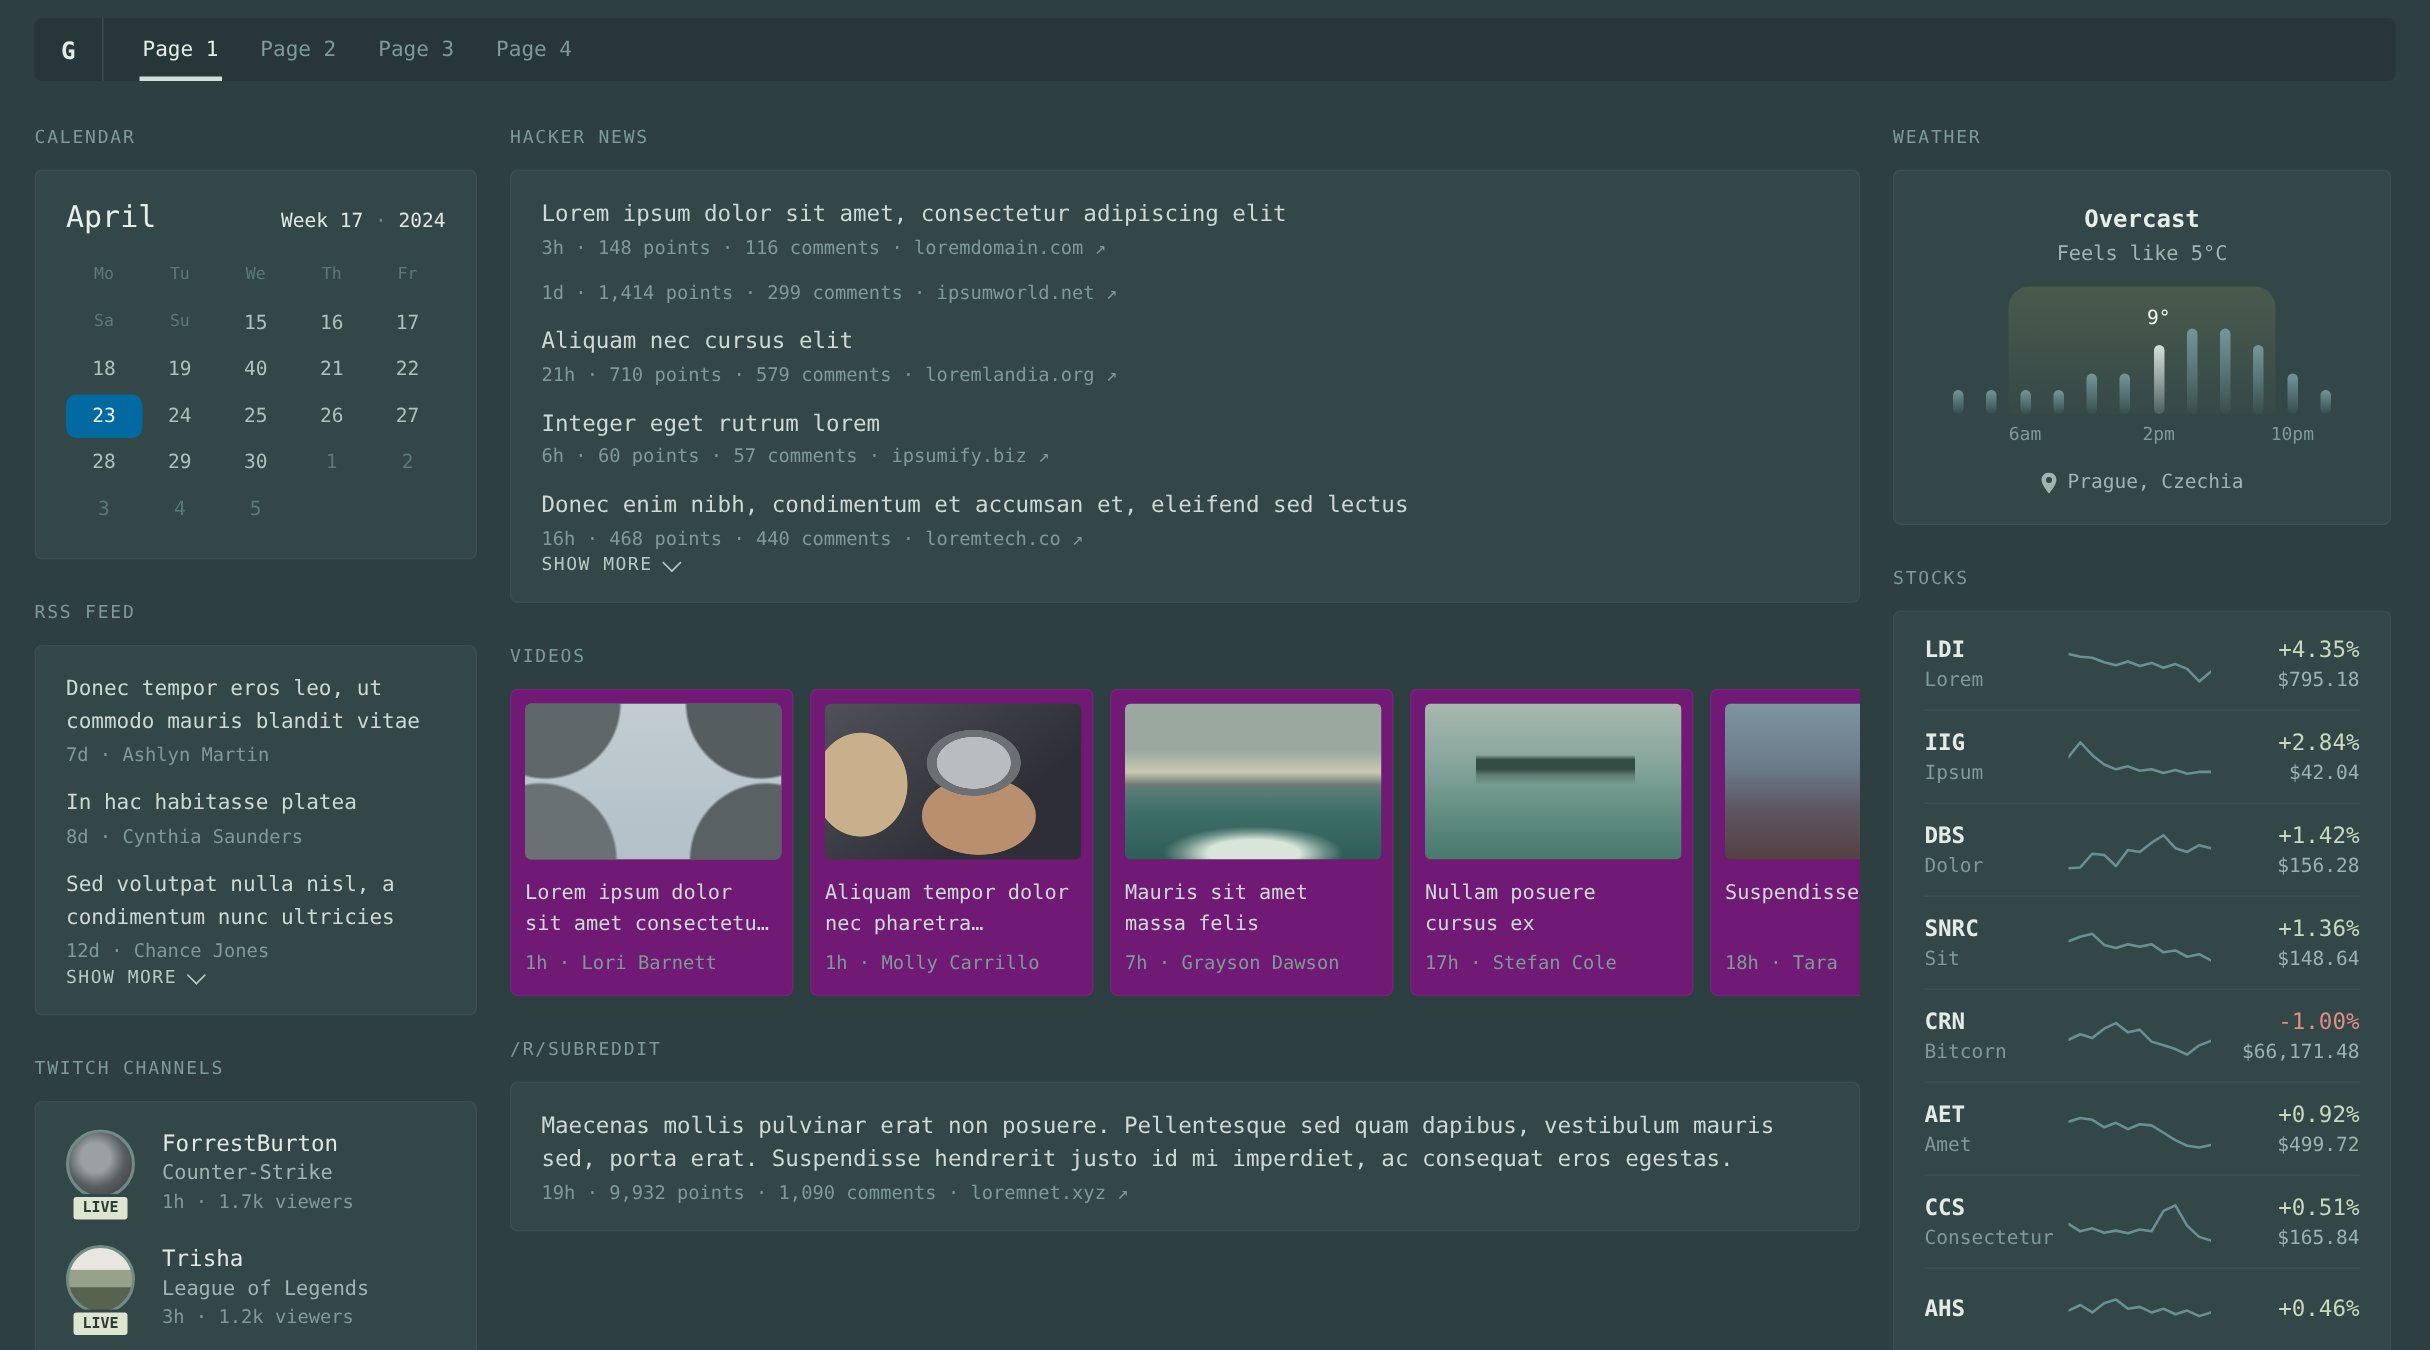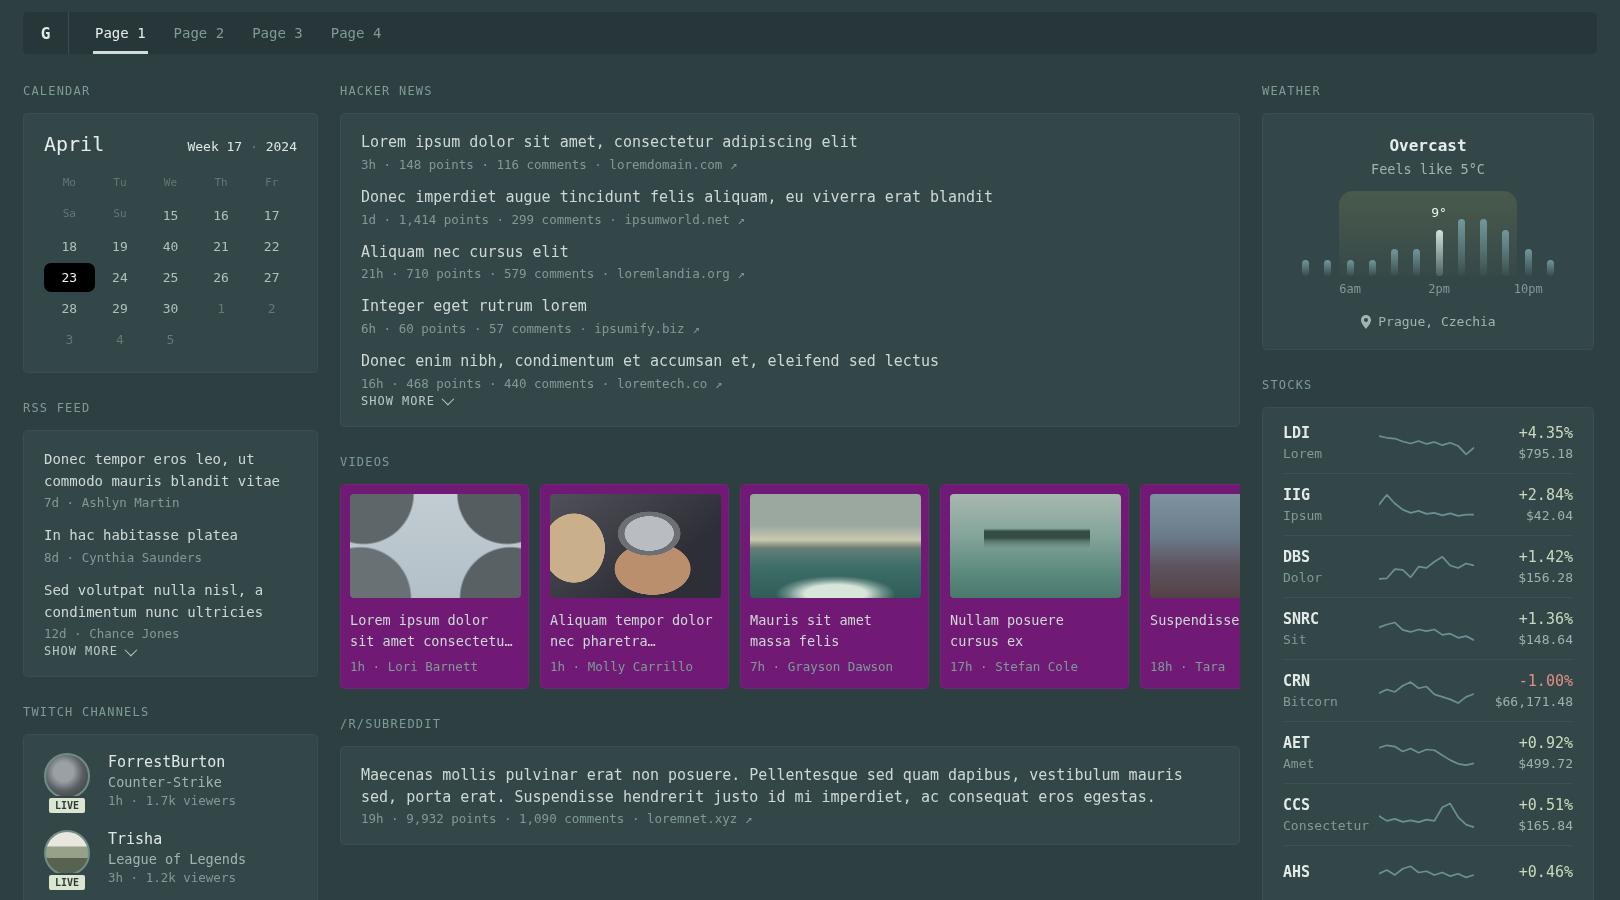--- a/index.html
+++ b/index.html
@@ -51,21 +51,21 @@
   
   .cal-head { display:flex; justify-content:space-between; align-items:baseline; margin-bottom:14px; }
   .cal-month { font-size:20px; color:#e6eeea; }
   .cal-week { font-size:13px; color:#dfe8e4; }
   .cal-grid { display:grid; grid-template-columns:repeat(5,1fr); row-gap:2px; text-align:center; }
   .cal-wd { font-size:11px; color:#5d7a77; padding:6px 0 10px; }
   .cal-day {
     font-size:13px; color:#aec1bd; padding:7px 0; border-radius:7px;
   }
   .cal-day.out { color:#5d7a77; }
-  .cal-day.sel { background:#000000; color:#eef4f1; }
+  .cal-day.sel { background:#0369a1; color:#eef4f1; }
   
   .feed-item + .feed-item { margin-top:15px; }
   .feed-title { font-size:14px; line-height:1.55; color:#cdd9d4; cursor:pointer; }
   .feed-title.lg { font-size:15px; line-height:1.45; }
   .feed-meta { font-size:12.5px; color:#7f9a97; margin-top:3px; }
   .feed-meta .domain { cursor:pointer; }
   .show-more {
     margin-top:3px; font-size:12px; letter-spacing:1px; color:#b9cac6;
     display:flex; align-items:center; gap:7px; cursor:pointer; width:max-content;
   }
@@ -268,21 +268,20 @@
 
   <div class="col-mid">
     <h2 class="section-title">HACKER NEWS</h2>
     <div class="card">
       <div id="hn-items">
           <div class="feed-item">
             <div class="feed-title lg">Lorem ipsum dolor sit amet, consectetur adipiscing elit</div>
             <div class="feed-meta">3h · 148 points · 116 comments · <span class="domain">loremdomain.com ↗</span></div>
           </div>
           <div class="feed-item">
-            <div class="feed-title lg">Donec imperdiet augue tincidunt felis aliquam, eu viverra erat blandit</div>
             <div class="feed-meta">1d · 1,414 points · 299 comments · <span class="domain">ipsumworld.net ↗</span></div>
           </div>
           <div class="feed-item">
             <div class="feed-title lg">Aliquam nec cursus elit</div>
             <div class="feed-meta">21h · 710 points · 579 comments · <span class="domain">loremlandia.org ↗</span></div>
           </div>
           <div class="feed-item">
             <div class="feed-title lg">Integer eget rutrum lorem</div>
             <div class="feed-meta">6h · 60 points · 57 comments · <span class="domain">ipsumify.biz ↗</span></div>
           </div>

